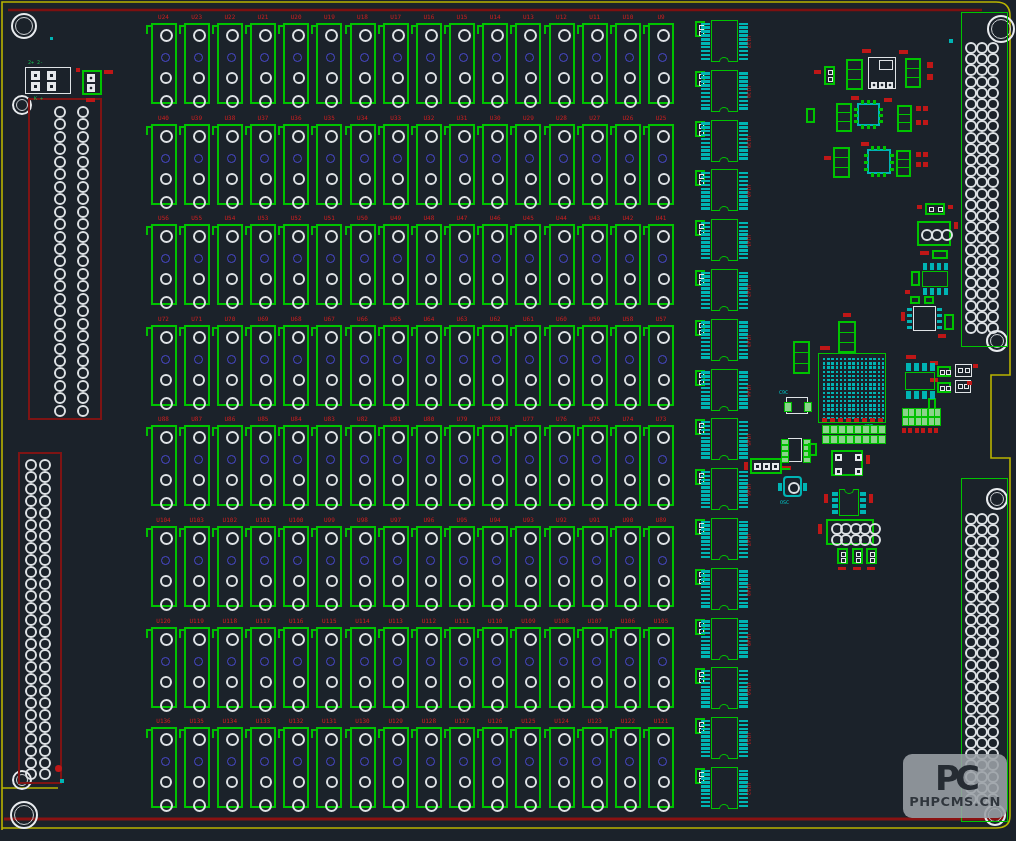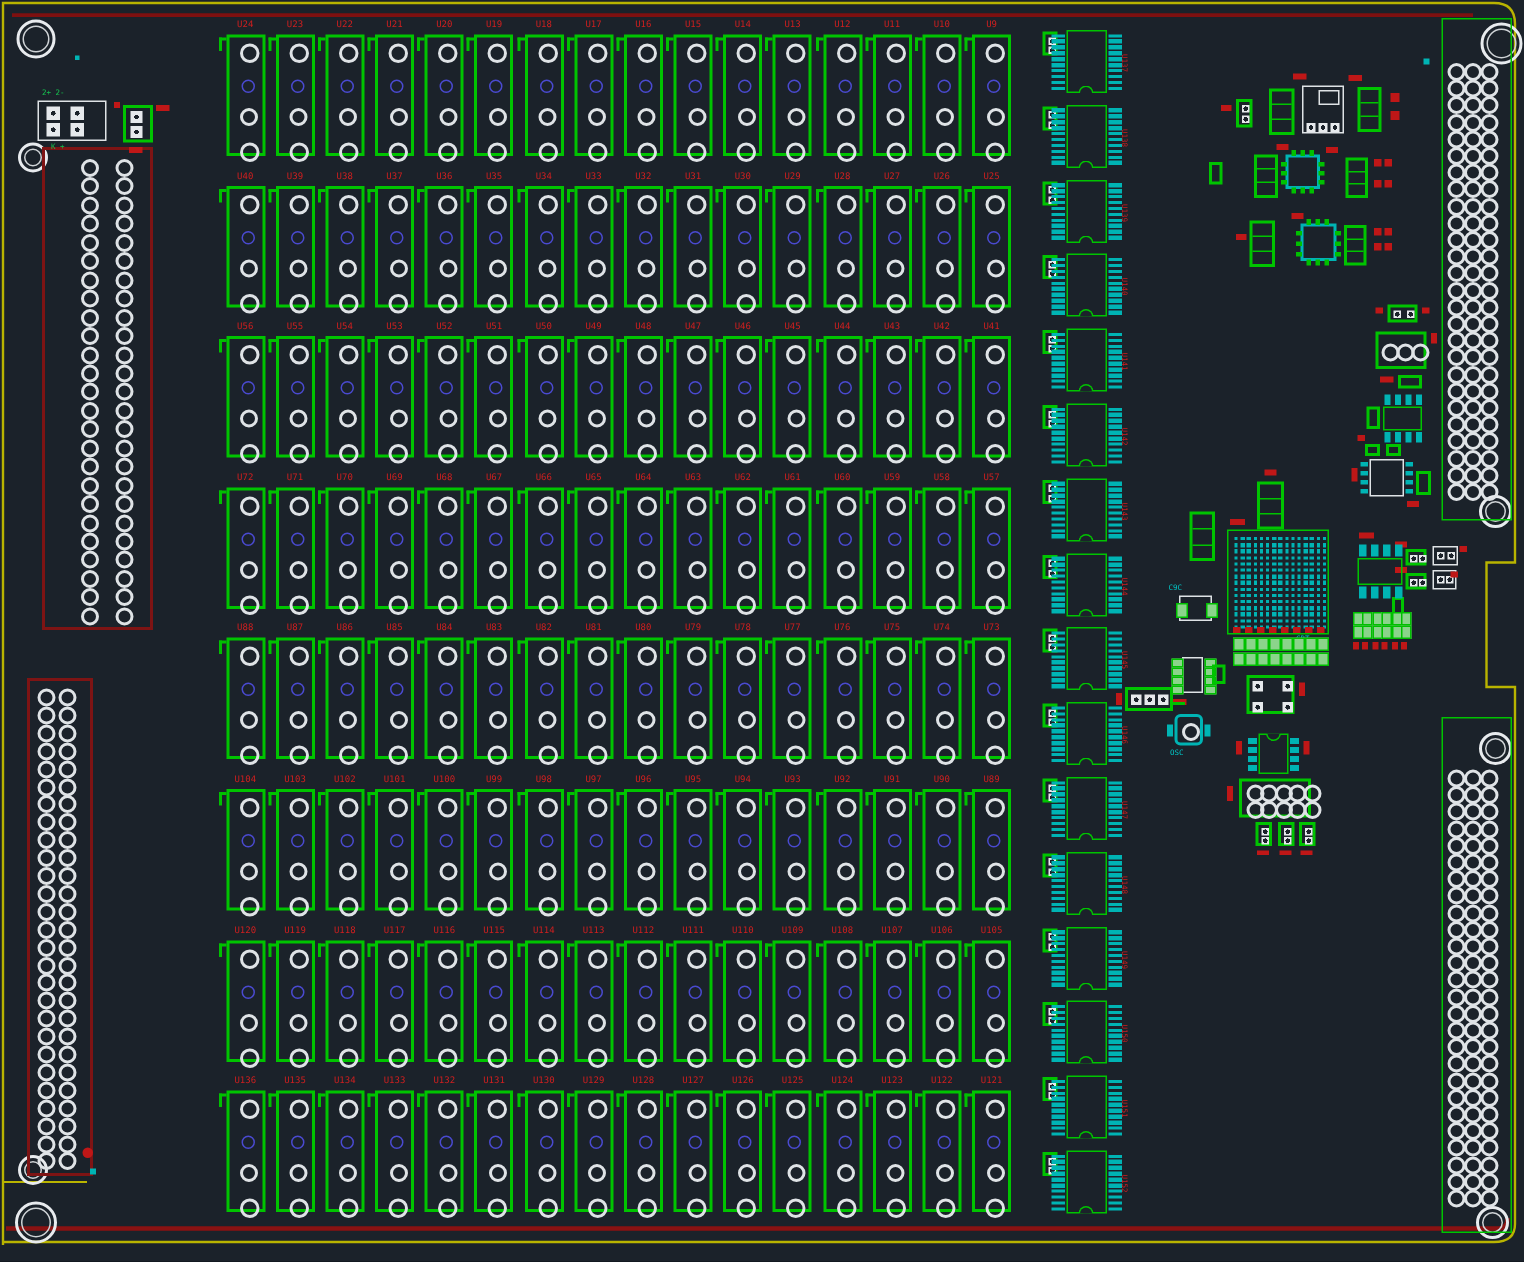--- a/index.html
+++ b/index.html
@@ -2466,14 +2466,18 @@
       </div>
     <div class="gbox" style="left:866px;top:548px;width:11px;height:16px;">
       <div class="psq" style="left:2px;top:2px;width:5px;height:5px;"></div>
         <div class="psq" style="left:2px;top:8px;width:5px;height:5px;"></div>
       </div>
     <div class="red" style="left:838px;top:567px;width:8px;height:3px;"></div>
     <div class="red" style="left:853px;top:567px;width:8px;height:3px;"></div>
     <div class="red" style="left:867px;top:567px;width:8px;height:3px;"></div>
   </div>
 
+  <div id="watermark">
+    <div id="wm-logo">PC</div>
+    <div id="wm-text">PHPCMS.CN</div>
+  </div>
 
 </div>
 
 </body></html>

